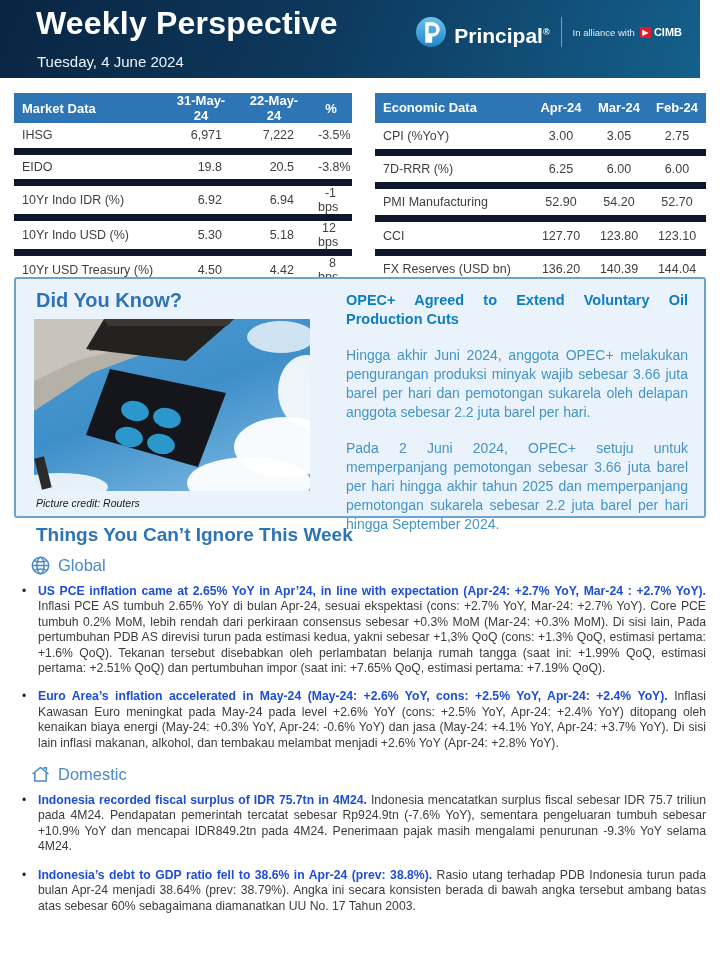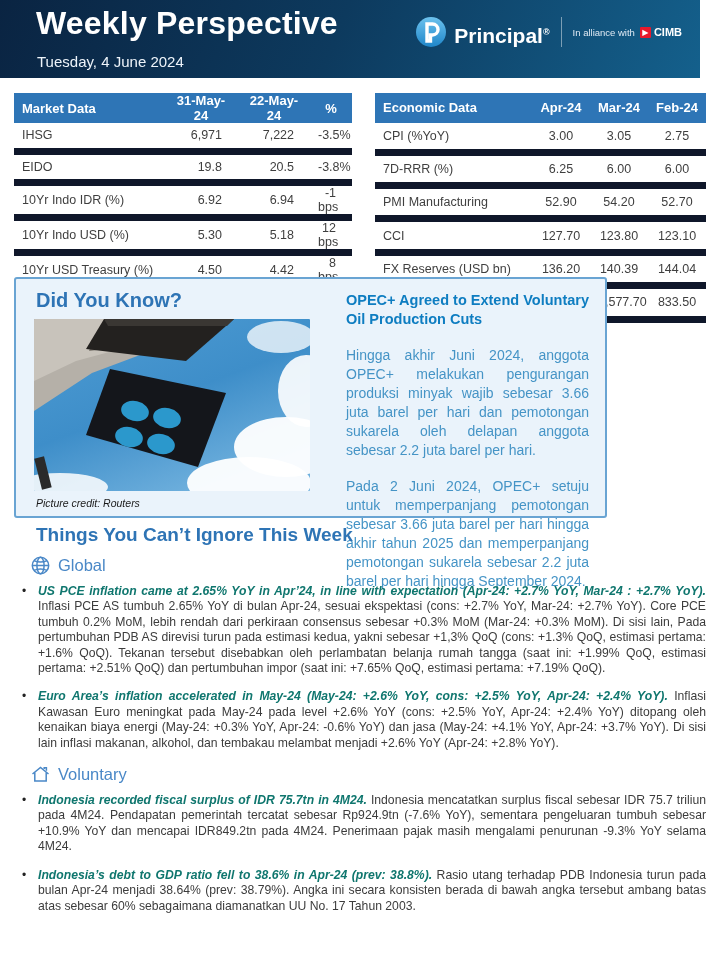--- a/index.html
+++ b/index.html
@@ -27,40 +27,40 @@
   table.data.market{width:338px;}
   table.data.econ{width:331px;}
   table.data th{background:#2e75b6;color:#fff;font-size:13px;font-weight:bold;height:28px;padding:0 8px;text-align:center;}
   table.data th.lbl{text-align:left;}
   table.data td{font-size:12.5px;color:#3f3f3f;height:24.5px;border-bottom:7px solid #0f172a;padding:0 8px;}
   table.data td.lbl{text-align:left;}
   table.data.market td.num{text-align:right;padding-right:16px;}
   table.data.econ td.num{text-align:center;}
 
   
-  .dyk{position:absolute;top:277px;left:14px;width:593px;height:241px;box-sizing:border-box;
+  .dyk{position:absolute;top:277px;left:14px;width:692px;height:241px;box-sizing:border-box;
        background:#eaf3fb;border:2px solid #69a4d3;border-radius:3px;display:flex;padding:8px 16px 10px 18px;}
   .dyk-left{width:296px;flex:none;}
   .dyk-h{font-size:20px;font-weight:bold;color:#2e74b5;margin:2px 0 7px 2px;}
   .dyk-photo{width:276px;height:172px;display:block;border-radius:1px;}
   .dyk-credit{font-size:10.5px;font-style:italic;color:#1a1a1a;margin:6px 0 0 2px;}
   .dyk-right{flex:1;padding:4px 0 0 16px;}
   .dyk-title{font-size:14.5px;font-weight:bold;color:#0e7dc1;text-align:justify;line-height:1.3;margin:0 0 17px 0;}
   .dyk-par{font-size:14px;color:#4594c6;text-align:justify;line-height:19px;margin:0 0 17px 0;}
   .dyk-par:last-child{margin-bottom:0;}
 
   
   .things{position:absolute;top:524px;left:14px;width:692px;}
   .things-h{font-size:19px;font-weight:bold;color:#2e74b5;margin:0 0 0 22px;}
   .sec-label{display:flex;align-items:center;margin:9px 0 8px 16px;font-size:16.5px;color:#4a88c7;}
   .sec-label svg{margin-right:7px;flex:none;}
   .bullet{position:relative;padding-left:24px;margin:0 0 13px 0;font-size:12.2px;line-height:15.4px;
           text-align:justify;color:#3c3c3c;}
   .bullet::before{content:"\2022";position:absolute;left:8px;top:0;color:#222;font-size:12px;}
-  .lead{font-weight:bold;font-style:italic;color:#0f766e;}
+  .lead{font-weight:bold;color:#1d4ed8;}
 </style>
 </head>
 <body>
 
 <div class="page">
 
   <div class="hdr">
     <div class="hdr-title">Weekly Perspective</div>
     <div class="hdr-date">Tuesday, 4 June 2024</div>
     <div class="brand">
@@ -260,21 +260,21 @@
       <span class="lead">Euro Area’s inflation accelerated in May-24 (May-24: +2.6% YoY, cons: +2.5% YoY, Apr-24: +2.4% YoY).</span>
       <span>Inflasi Kawasan Euro meningkat pada May-24 pada level +2.6% YoY (cons: +2.5% YoY, Apr-24: +2.4% YoY) ditopang oleh kenaikan biaya energi (May-24: +0.3% YoY, Apr-24: -0.6% YoY) dan jasa (May-24: +4.1% YoY, Apr-24: +3.7% YoY). Di sisi lain inflasi makanan, alkohol, dan tembakau melambat menjadi +2.6% YoY (Apr-24: +2.8% YoY).</span>
     </div>
 
     <div class="sec-label">
       <svg width="21" height="21" viewBox="0 0 21 21" fill="none" stroke="#4a88c7" stroke-width="1.5">
         <path d="M2.5 10 L10.5 3.5 L18.5 10"></path>
         <path d="M4.8 8.6 V17 H16.2 V8.6"></path>
         <path d="M14.2 5 V3.8 H16.4 V6.8"></path>
       </svg>
-      <span>Voluntary</span>
+      <span>Domestic</span>
     </div>
 
     <div class="bullet">
       <span class="lead">Indonesia recorded fiscal surplus of IDR 75.7tn in 4M24.</span>
       <span>Indonesia mencatatkan surplus fiscal sebesar IDR 75.7 triliun pada 4M24. Pendapatan pemerintah tercatat sebesar Rp924.9tn (-7.6% YoY), sementara pengeluaran tumbuh sebesar +10.9% YoY dan mencapai IDR849.2tn pada 4M24. Penerimaan pajak masih mengalami penurunan -9.3% YoY selama 4M24.</span>
     </div>
 
     <div class="bullet">
       <span class="lead">Indonesia’s debt to GDP ratio fell to 38.6% in Apr-24 (prev: 38.8%).</span>
       <span>Rasio utang terhadap PDB Indonesia turun pada bulan Apr-24 menjadi 38.64% (prev: 38.79%). Angka ini secara konsisten berada di bawah angka tersebut ambang batas atas sebesar 60% sebagaimana diamanatkan UU No. 17 Tahun 2003.</span>

